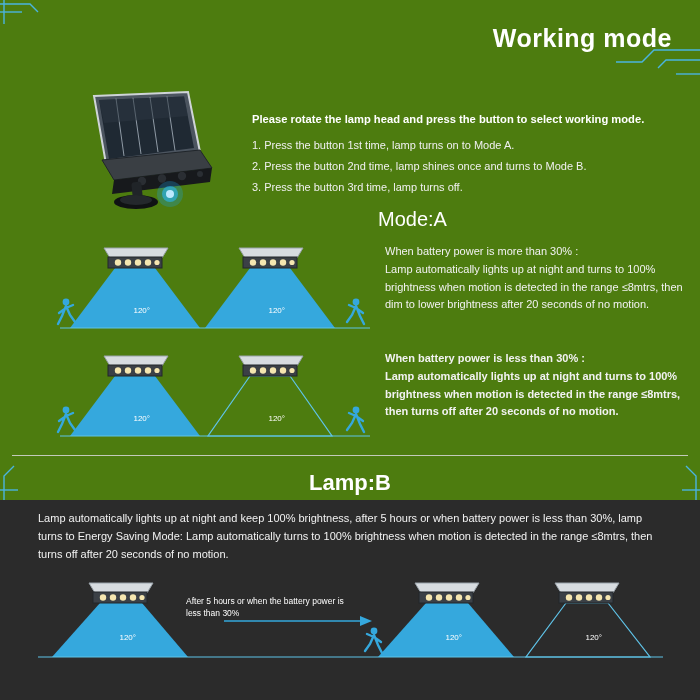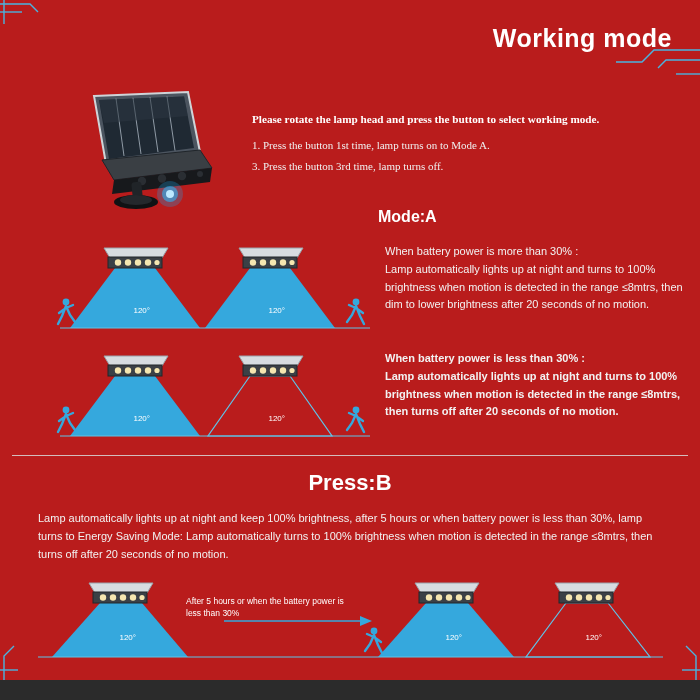--- a/index.html
+++ b/index.html
@@ -11,22 +11,22 @@
     width: 700px;
     height: 700px;
     overflow: hidden;
     font-family: "Liberation Sans", sans-serif;
     color: #ffffff;
     position: relative;
   }
   .page {
     position: relative;
     width: 700px;
-    height: 680px;
-    background: #b91c1c;
+    height: 500px;
+    background: #4d7c0f;
   }
 
   
   .corner-accent {
     position: absolute;
     pointer-events: none;
   }
   .corner-accent svg { display: block; }
 
   
@@ -39,21 +39,20 @@
     letter-spacing: 0.5px;
     color: #ffffff;
   }
 
   
   .intro {
     position: absolute;
     left: 252px;
     top: 112px;
     width: 430px;
-    font-family: Liberation Serif, serif;
   }
   .intro .lead {
     font-size: 11.2px;
     font-weight: bold;
     color: #ffffff;
     margin-bottom: 8px;
     line-height: 1.3;
   }
   .intro .step {
     font-size: 11px;
@@ -68,22 +67,22 @@
     top: 86px;
     width: 150px;
     height: 130px;
   }
 
   
   .mode-a-title {
     position: absolute;
     left: 378px;
     top: 208px;
-    font-size: 16px;
-    font-weight: bold;
+    font-size: 20px;
+    font-weight: normal;
   }
   .mode-b-title {
     position: absolute;
     left: 0;
     right: 0;
     top: 470px;
     text-align: center;
     font-size: 22px;
     font-weight: bold;
   }
@@ -211,20 +210,21 @@
         <rect x="52" y="96" width="10" height="16" rx="3" fill="#202428" transform="rotate(-6 57 104)"></rect>
         <ellipse cx="56" cy="116" rx="22" ry="7" fill="#101214"></ellipse>
         <ellipse cx="56" cy="114" rx="16" ry="5" fill="#24282c"></ellipse>
       </g>
     </svg>
   </div>
 
   <div class="intro">
     <div class="lead">Please rotate the lamp head and press the button to select working mode.</div>
     <div class="step">1. Press the button 1st time, lamp turns on to Mode A.</div>
+    <div class="step">2. Press the button 2nd time, lamp shines once and turns to Mode B.</div>
     <div class="step">3. Press the button 3rd time, lamp turns off.</div>
   </div>
 
   <div class="mode-a-title">Mode:A</div>
   <div class="modea-text first" style="white-space:pre-line;">When battery power is more than 30% :
 Lamp automatically lights up at night and turns to 100% brightness when motion is detected in the range ≤8mtrs, then dim to lower brightness after 20 seconds of no motion.</div>
   <div class="modea-text second" style="white-space:pre-line;">When battery power is less than 30% :
 Lamp automatically lights up at night and turns to 100% brightness when motion is detected in the range ≤8mtrs, then turns off after 20 seconds of no motion.</div>
 
   <div class="scene" style="left:60px; top:240px; width:310px; height:100px;">
@@ -301,21 +301,21 @@
         <circle cx="296" cy="62" r="3.4"></circle>
         <path d="M296 66 l4 10 l4 8 M296 66 l-4 9 l-5 7 M296 68 l7 5 M296 68 l-7 -3" stroke="#35a8dd" stroke-width="2.4" fill="none" stroke-linecap="round"></path>
       </g>
     </svg>
     <div class="beam-label" style="left:60px; top:66px;">120°</div>
     <div class="beam-label" style="left:195px; top:66px;">120°</div>
   </div>
 
   <div class="divider"></div>
 
-  <div class="mode-b-title">Press:B</div>
+  <div class="mode-b-title">Lamp:B</div>
   <div class="modeb-text">Lamp automatically lights up at night and keep 100% brightness, after 5 hours or when battery power is less than 30%, lamp turns to Energy Saving Mode: Lamp automatically turns to 100% brightness when motion is detected in the range ≤8mtrs, then turns off after 20 seconds of no motion.</div>
 
   <div class="scene" style="left:38px; top:577px; width:625px; height:92px;">
     <svg width="625" height="92" viewBox="0 0 625 92">
 
       <polygon points="62,26 104,26 150,80 14,80" fill="#35a8dd"></polygon>
 
       <polygon points="388,26 430,26 476,80 340,80" fill="#35a8dd"></polygon>
 
       <polygon points="528,26 570,26 612,80 488,80" fill="none" stroke="#5fc3e8" stroke-width="1.2"></polygon>

